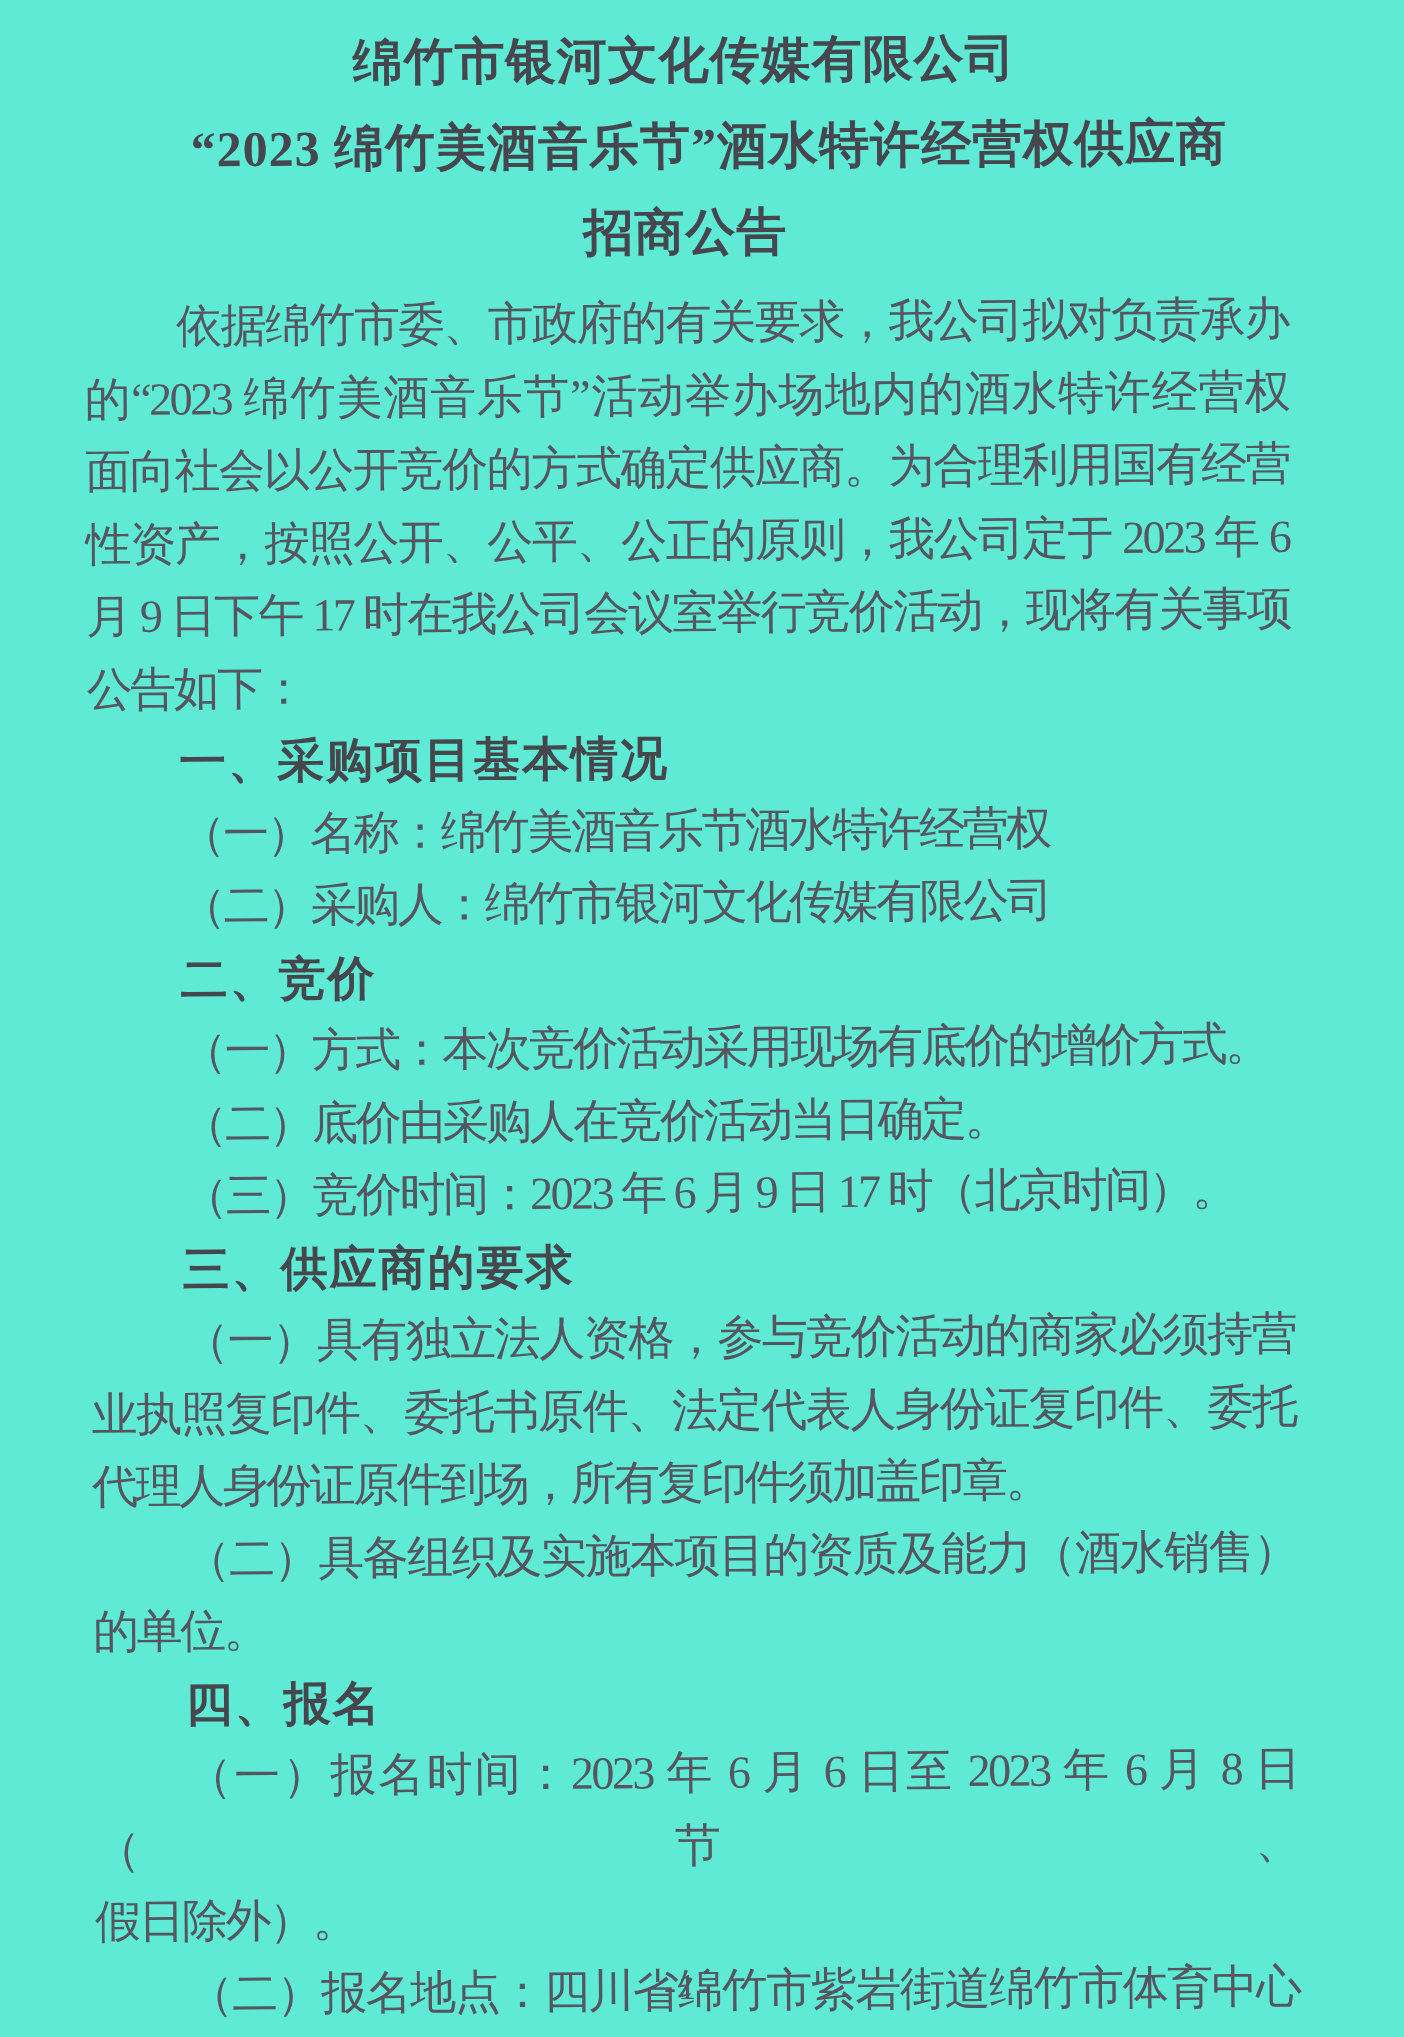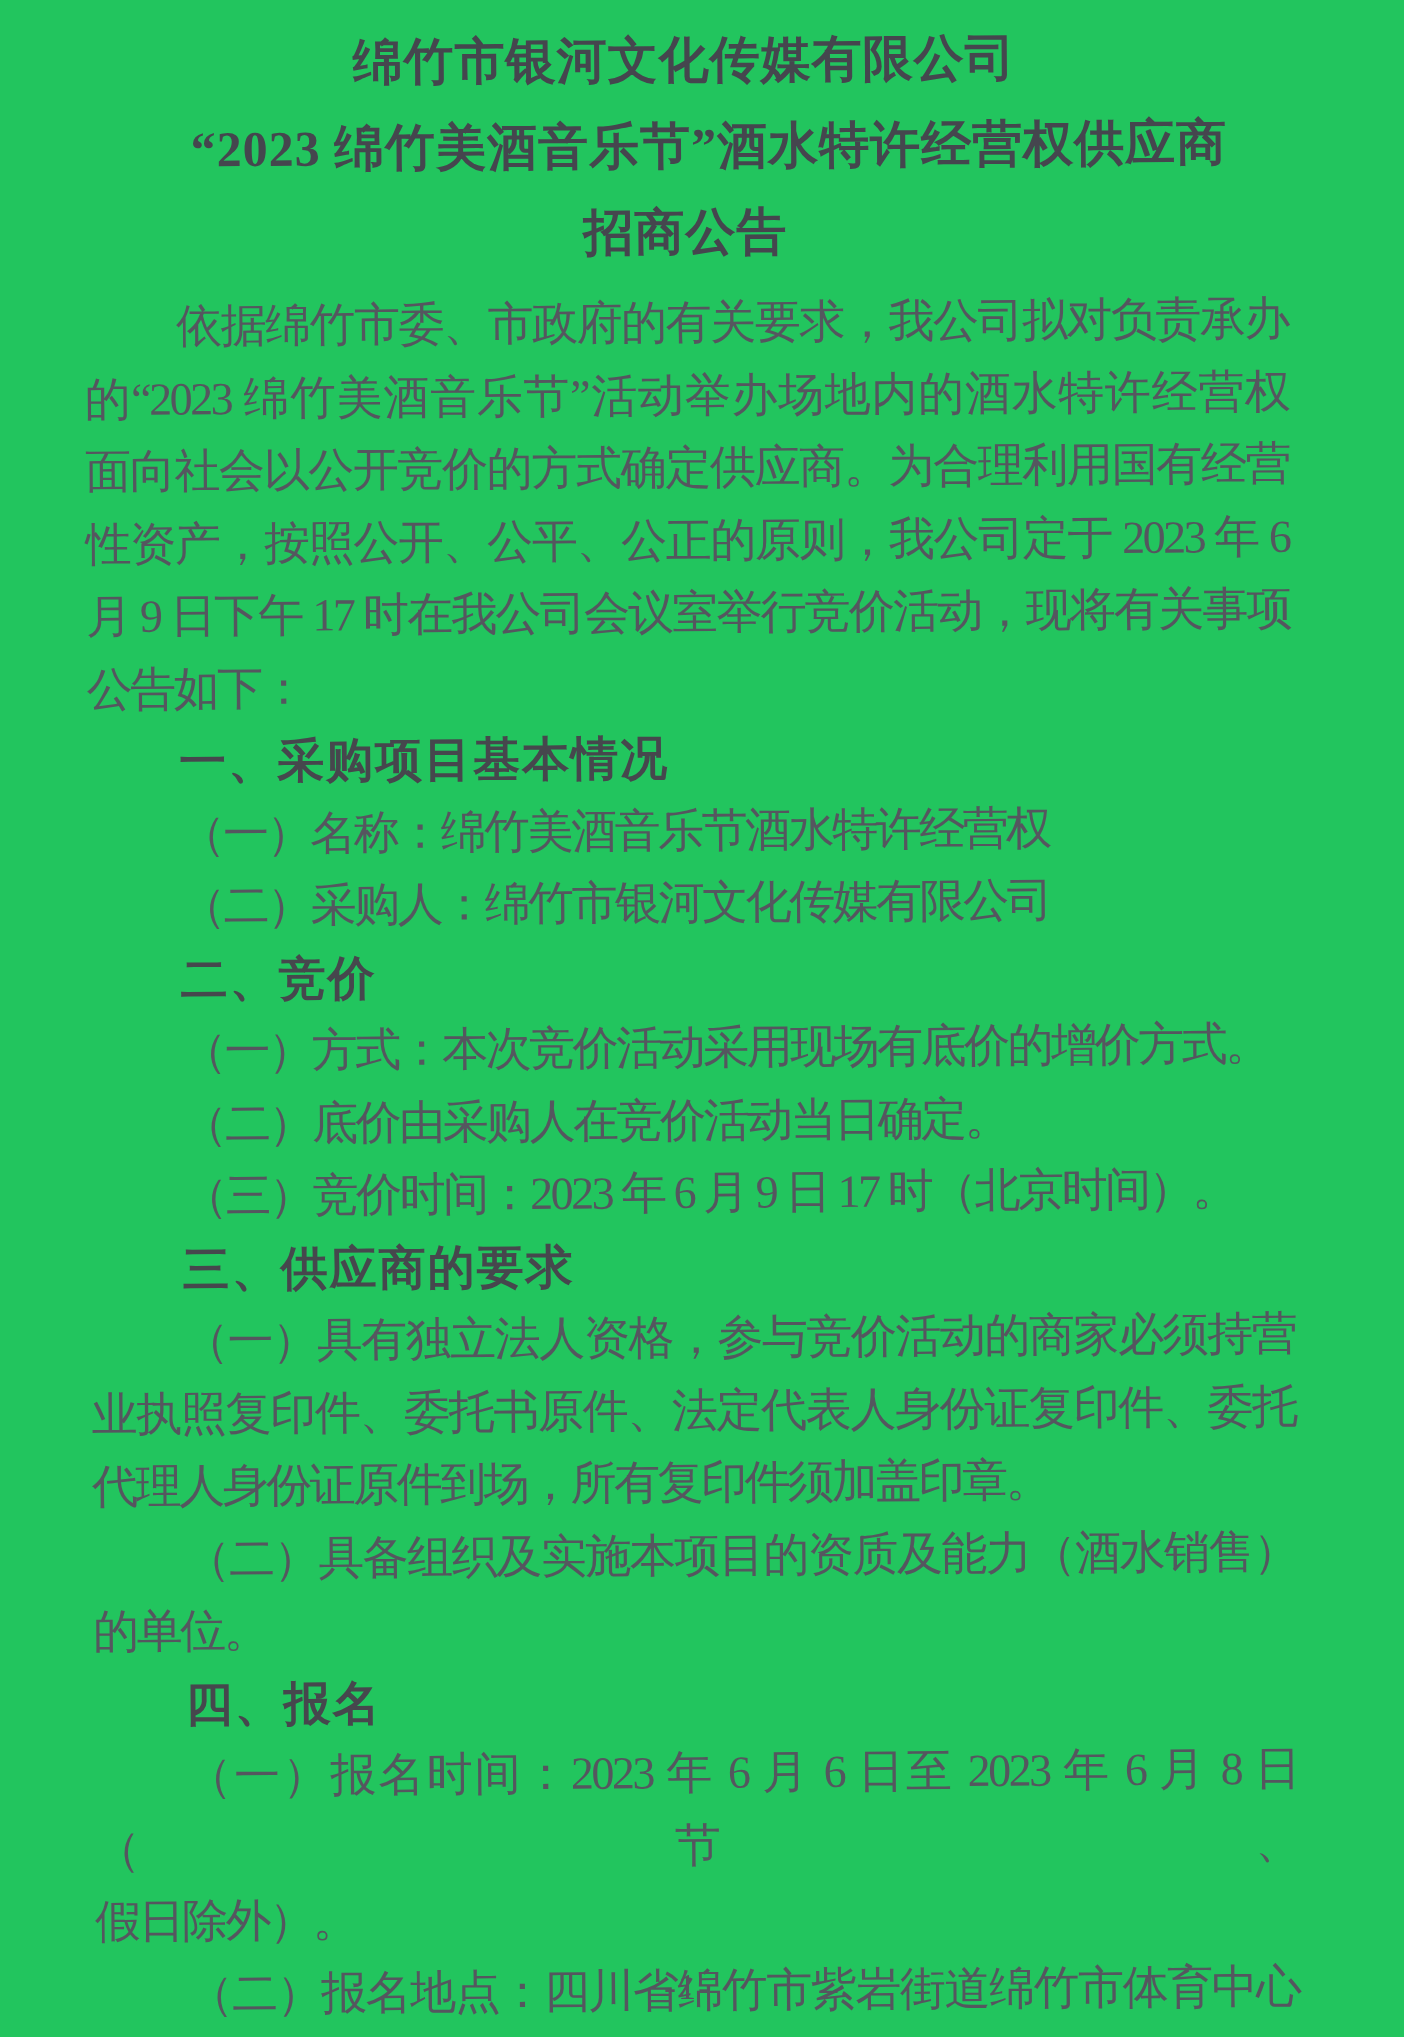--- a/index.html
+++ b/index.html
@@ -3,21 +3,21 @@
 <meta charset="utf-8">
 <style>
   html, body {
     margin: 0;
     padding: 0;
   }
   .page {
     position: relative;
     width: 1404px;
     height: 2037px;
-    background: #22c55e;
+    background: #5eead4;
     overflow: hidden;
     font-family: "Liberation Serif", "DejaVu Serif", serif;
   }
   .doc {
     margin: 0 114px 0 86px;
     padding-top: 17px;
     transform: rotate(-0.4deg);
     transform-origin: 50% 30%;
   }
   .title-block {

